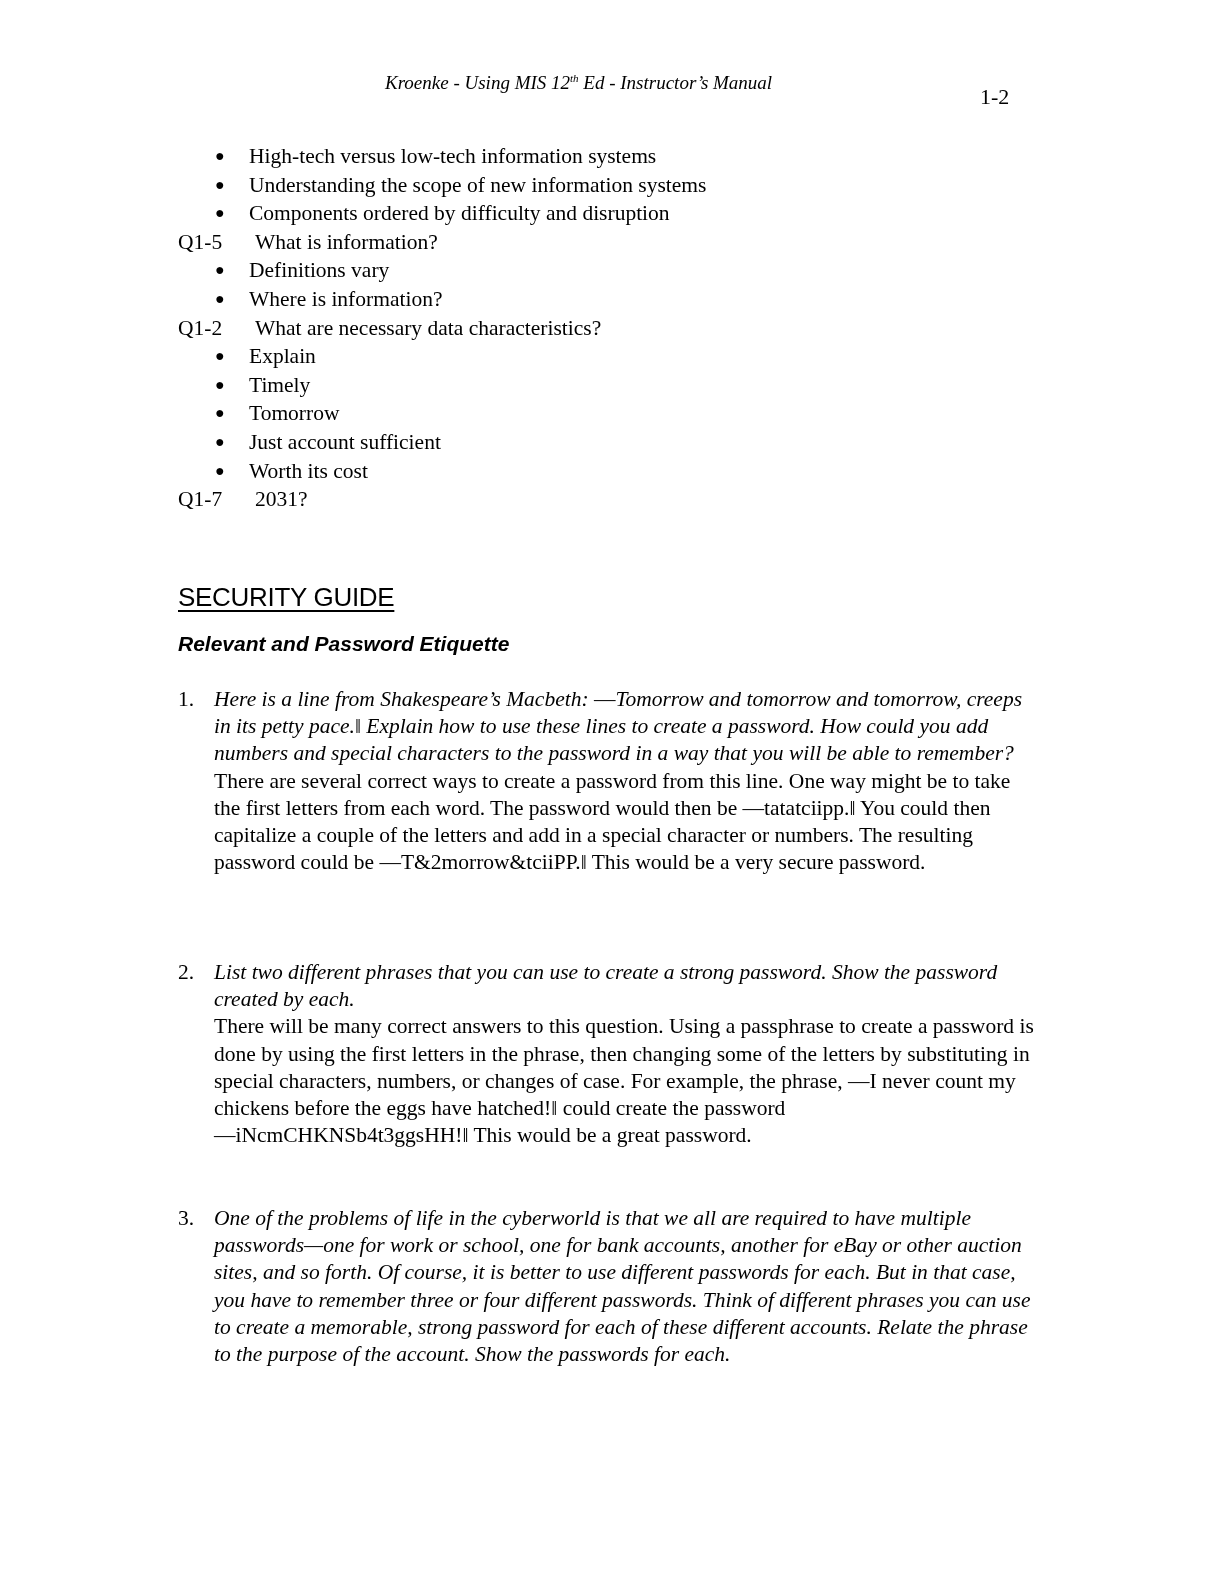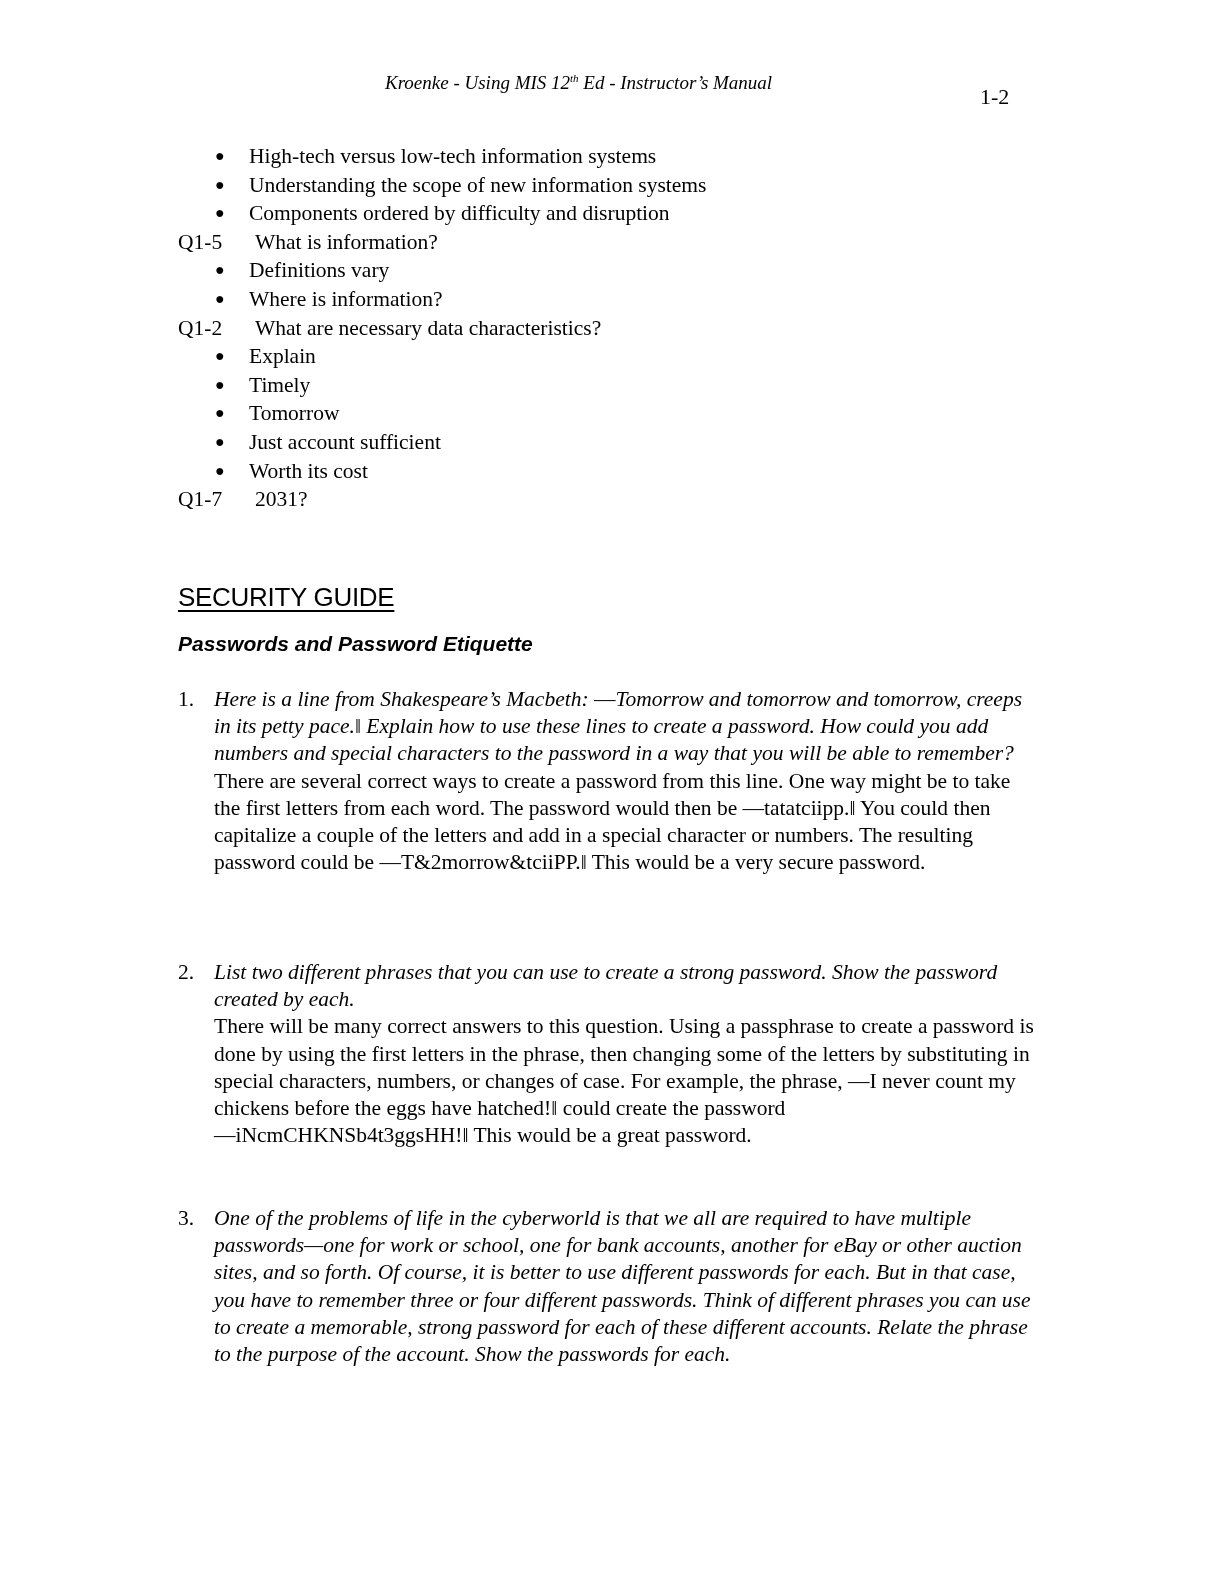--- a/index.html
+++ b/index.html
@@ -89,21 +89,21 @@
         <span class="bullet">●</span>
         <span class="btext">Worth its cost</span>
       </div>
     <div class="oline">
         <span class="qnum">Q1-7</span>
         <span class="qtext">2031?</span>
       </div>
   </div>
 
   <div class="sec-title">SECURITY GUIDE</div>
-  <div class="sec-sub">Passwords and Password Etiquette</div>
+  <div class="sec-sub">Relevant and Password Etiquette</div>
 
   <div class="q" style="top:686px;">
     <span class="qn">1.</span>
     <div class="qbody">
       <div class="qprompt">Here is a line from Shakespeare’s Macbeth: ―Tomorrow and tomorrow and tomorrow, creeps in its petty pace.‖ Explain how to use these lines to create a password. How could you add numbers and special characters to the password in a way that you will be able to remember?</div>
       <div class="qanswer">There are several correct ways to create a password from this line. One way might be to take the first letters from each word. The password would then be ―tatatciipp.‖ You could then capitalize a couple of the letters and add in a special character or numbers. The resulting password could be ―T&amp;2morrow&amp;tciiPP.‖ This would be a very secure password.</div>
     </div>
   </div>
 
   <div class="q" style="top:959px;">

